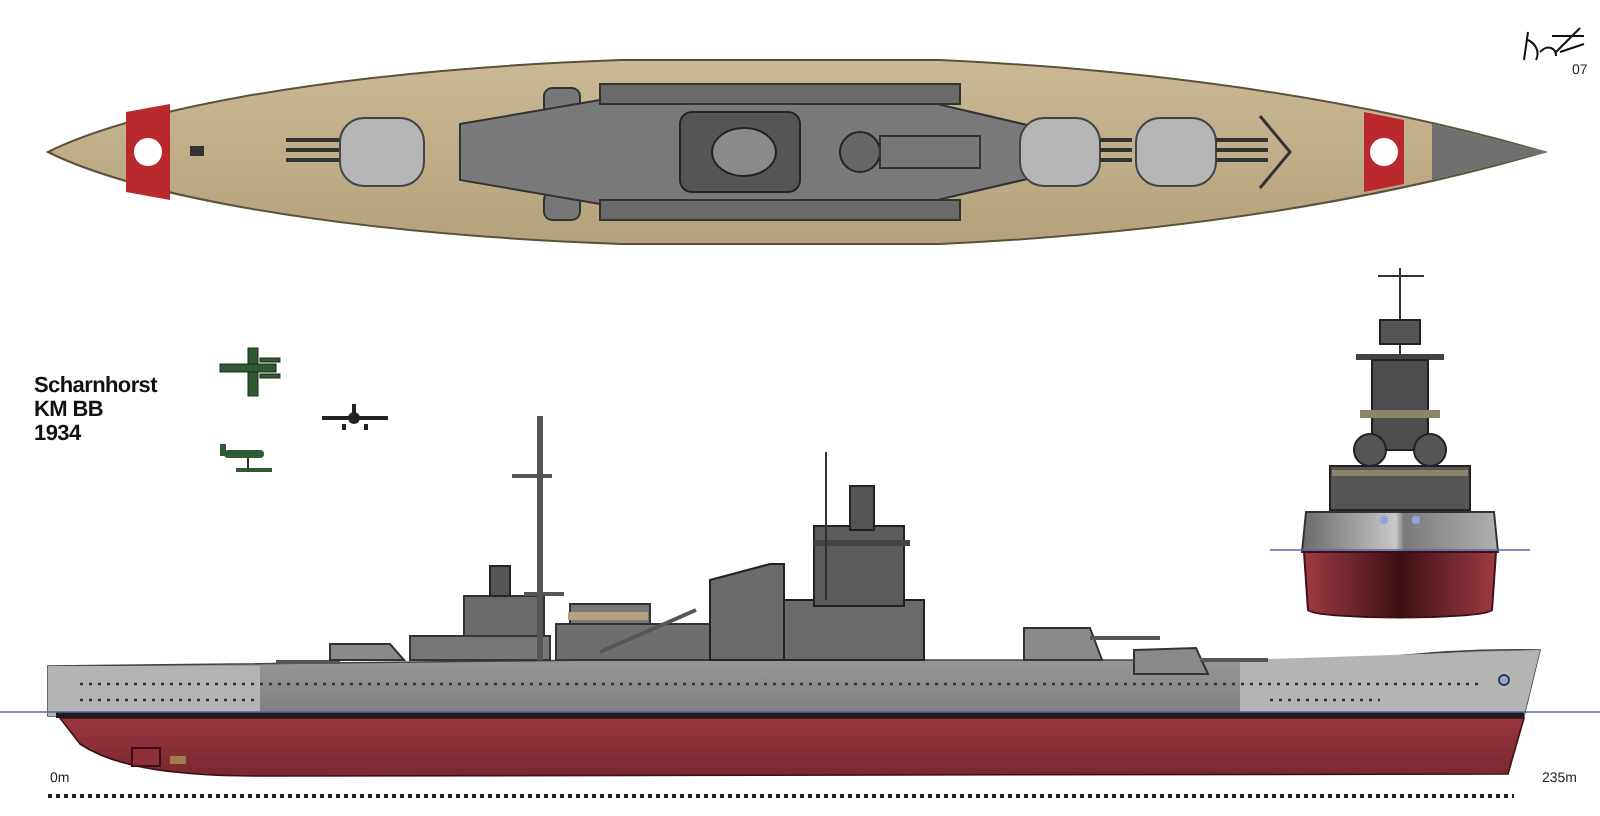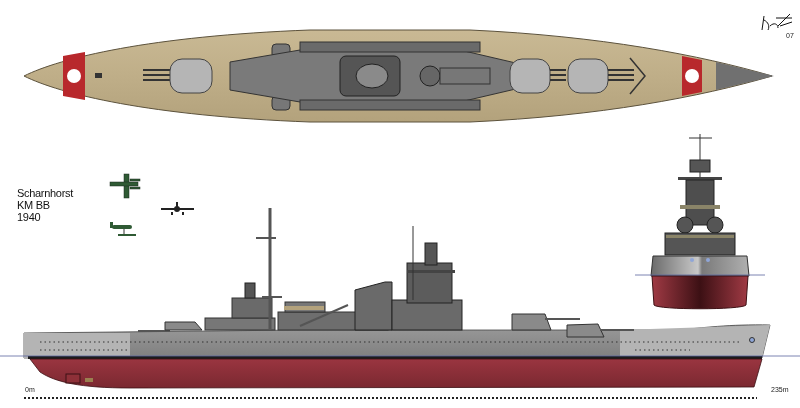--- a/index.html
+++ b/index.html
@@ -1,18 +1,18 @@
 <!DOCTYPE html>
 <html><head>
 <meta charset="utf-8">
 <style>
   html,body{margin:0;padding:0;background:#fff;}
   body{width:800px;height:408px;position:relative;overflow:hidden;font-family:"Liberation Sans",sans-serif;}
   .abs{position:absolute;}
-  .title-block{left:17px;top:187px;font-size:11px;font-weight:normal;line-height:12px;color:#111;letter-spacing:-0.3px;}
+  .title-block{left:17px;top:187px;font-size:11px;font-weight:bold;line-height:12px;color:#111;letter-spacing:-0.3px;}
   .title-block div{white-space:nowrap;}
   .sig-year{left:786px;top:32px;font-size:7px;color:#222;}
   .scale-label{font-size:7px;color:#222;}
   svg{position:absolute;left:0;top:0;}
 </style>
 </head>
 <body>
 
 <svg width="800" height="408" viewBox="0 0 800 408">
   <defs>
@@ -184,19 +184,19 @@
   </g>
 
   <line x1="24" y1="398" x2="757" y2="398" stroke="#222" stroke-width="2" stroke-dasharray="2,2"></line>
 
   <path d="M762,30 L764,16 M764,20 C768,22 770,26 768,30 M770,26 C774,22 778,24 778,28 M778,26 L790,14 M776,18 L792,18 M780,26 L792,22" fill="none" stroke="#111" stroke-width="1"></path>
 </svg>
 
 <div class="abs title-block">
   <div>Scharnhorst</div>
   <div>KM BB</div>
-  <div>1940</div>
+  <div>1934</div>
 </div>
 
 <div class="abs sig-year">07</div>
 
 <div class="abs scale-label" style="left:25px;top:386px;">0m</div>
 <div class="abs scale-label" style="left:771px;top:386px;">235m</div>
 
 </body></html>

